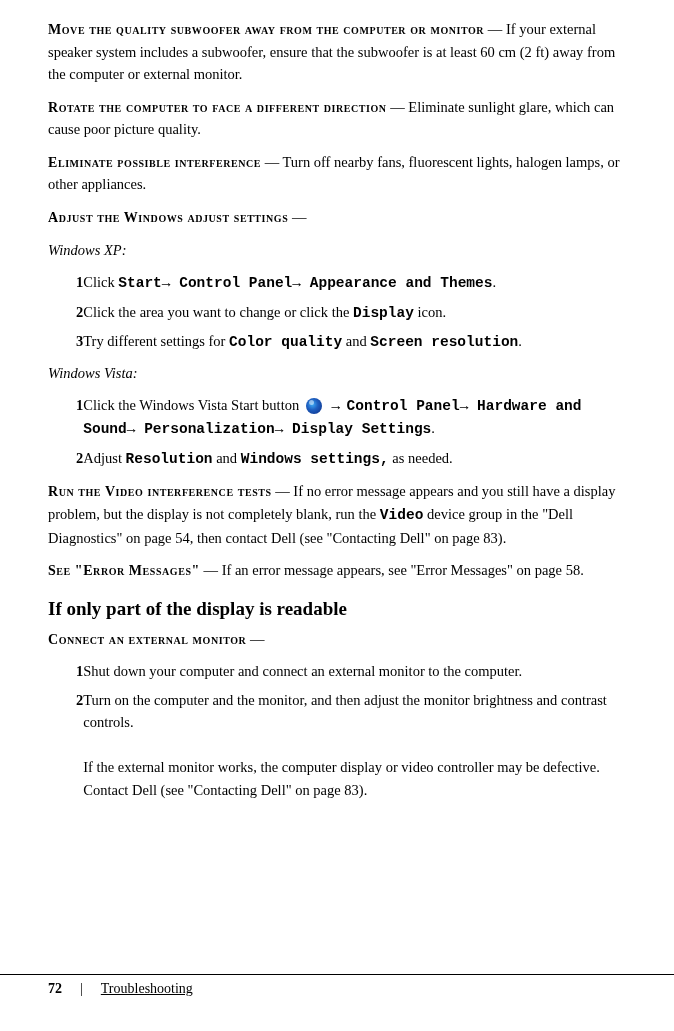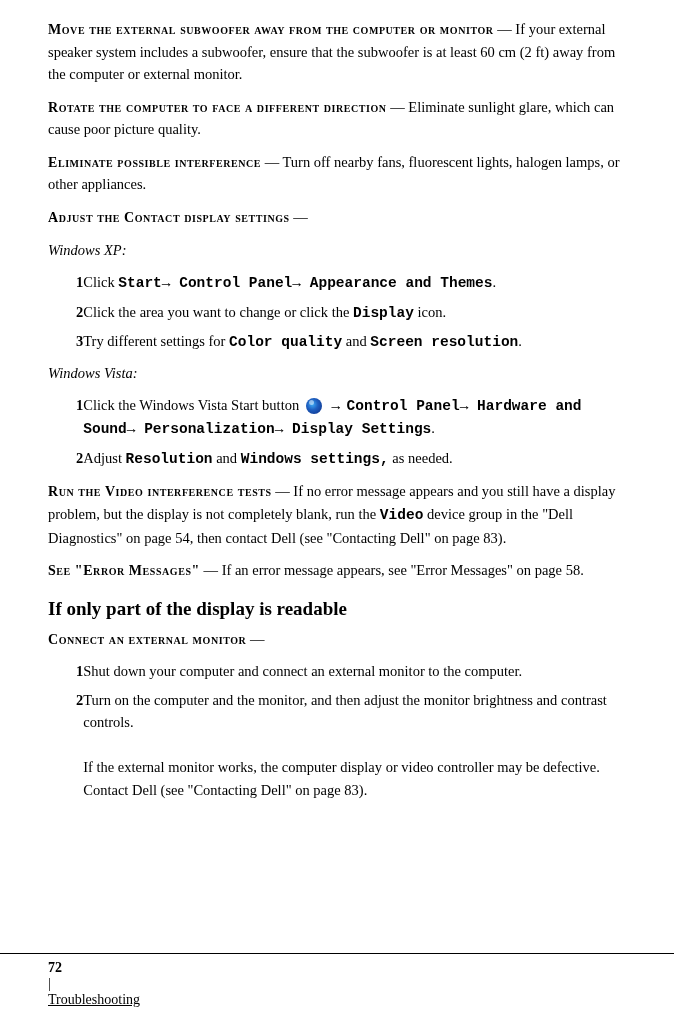--- a/index.html
+++ b/index.html
@@ -107,24 +107,23 @@
       margin-top: 16px;
     }
 
     .footer {
       position: absolute;
       bottom: 18px;
       left: 0;
       right: 0;
       display: flex;
       align-items: flex-start;
-      padding: 5px 48px;
+      padding: 16px 48px;
       border-top: 1px solid #000;
       padding-top: 6px;
-      flex-direction: column;
     }
 
     .footer-page-num {
       font-weight: bold;
       font-size: 14px;
       margin-right: 18px;
     }
 
     .footer-separator {
       font-size: 14px;
@@ -135,34 +134,34 @@
       font-size: 14px;
       text-decoration: underline;
     }
   </style>
 </head>
 <body>
 
 <div class="page-container">
 
   <div class="section-block paragraph">
-    <span class="section-heading">Move the external subwoofer away from the computer or monitor</span><span> <span>—</span><span> If your external speaker system includes a subwoofer, ensure that the subwoofer is at least 60 cm (2 ft) away from the computer or external monitor.</span></span>
+    <span class="section-heading">Move the quality subwoofer away from the computer or monitor</span><span> <span>—</span><span> If your external speaker system includes a subwoofer, ensure that the subwoofer is at least 60 cm (2 ft) away from the computer or external monitor.</span></span>
   </div>
 
   <div class="section-block paragraph">
     <span class="section-heading">Rotate the computer to face a different direction</span><span> <span>—</span><span> Eliminate sunlight glare, which can cause poor picture quality.</span></span>
   </div>
 
   <div class="section-block paragraph">
     <span class="section-heading">Eliminate possible interference</span><span> <span>—</span><span> Turn off nearby fans, fluorescent lights, halogen lamps, or other appliances.</span></span>
   </div>
 
   <div class="section-block">
     <div class="paragraph">
-      <span class="section-heading">Adjust the Contact display settings</span><span> <span>—</span></span>
+      <span class="section-heading">Adjust the Windows adjust settings</span><span> <span>—</span></span>
     </div>
     <div class="paragraph">
       <span class="italic">Windows XP:</span>
     </div>
     <ol class="ordered-list">
       <li>
         <span class="list-number">1</span>
         <span class="list-content">Click <span class="bold">Start→ Control Panel→ Appearance and Themes</span>.</span>
       </li>
       <li>

